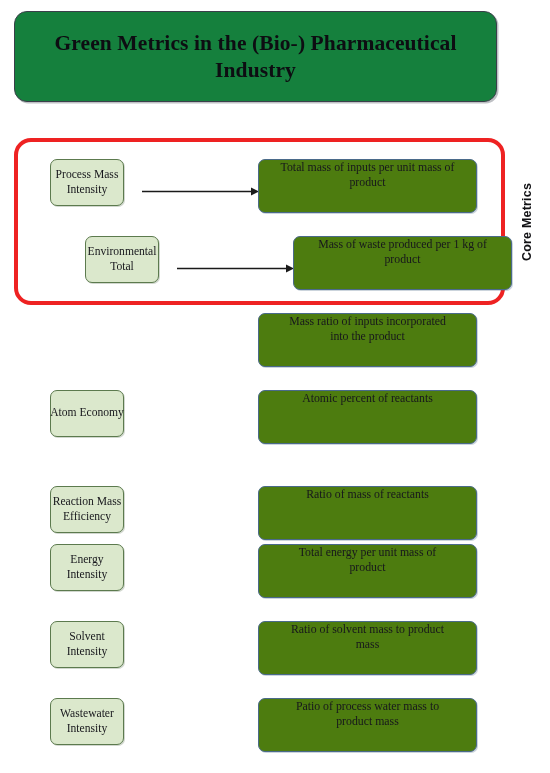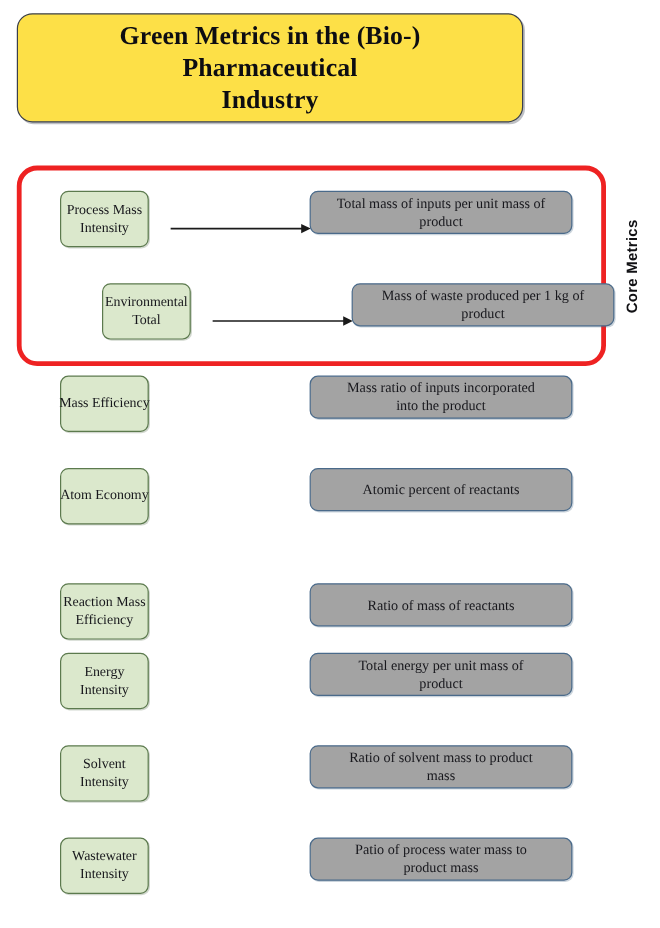--- a/index.html
+++ b/index.html
@@ -14,24 +14,24 @@
     overflow: hidden;
     font-family: "Liberation Serif", "DejaVu Serif", serif;
     color: #15151a;
   }
 
   
   #title-banner {
     position: absolute;
     left: 14px;
     top: 11px;
-    width: 422px;
+    width: 483px;
     height: 91px;
     box-sizing: border-box;
-    background: #fde047;
+    background: #15803d;
     border: 1px solid #3a3f4a;
     border-radius: 13px;
     display: flex;
     align-items: center;
     justify-content: center;
     padding: 0 10px;
     box-shadow: 1.5px 1.5px 0 rgba(40,45,60,.30);
   }
   #title-text {
     font-size: 21.5px;
@@ -105,27 +105,26 @@
     text-align: center;
     white-space: nowrap;
     color: #17171c;
   }
 
   .metric-desc-box {
     position: absolute;
     left: 258px;
     top: 0;
     width: 219px;
-    height: 36px;
-    box-sizing: border-box;
-    background: #a3a3a3;
+    height: 54px;
+    box-sizing: border-box;
+    background: #4d7c0f;
     border: 1px solid #4a6a8a;
     border-radius: 7px;
     display: flex;
-    align-items: center;
     justify-content: center;
     box-shadow: 1px 1px 0 rgba(70,100,130,.28);
   }
   .metric-desc-text {
     font-size: 11.8px;
     line-height: 1.26;
     text-align: center;
     white-space: nowrap;
     color: #17171c;
   }
@@ -175,23 +174,20 @@
       </div>
       <div class="metric-arrow"><svg width="117" height="9" viewBox="0 0 117 9">
           <line x1="0" y1="4.5" x2="110" y2="4.5" stroke="#1a1a1a" stroke-width="1.3"></line>
           <polygon points="109,0.6 117,4.5 109,8.4" fill="#1a1a1a"></polygon>
         </svg></div>
       <div class="metric-desc-box">
         <div class="metric-desc-text"><span>Mass of waste produced per 1 kg of</span><br><span>product</span></div>
       </div>
     </div>
     <div class="metric-row" style="top: 313px;">
-      <div class="metric-name-box">
-        <div class="metric-name-text"><span>Mass Efficiency</span></div>
-      </div>
       <div class="metric-desc-box">
         <div class="metric-desc-text"><span>Mass ratio of inputs incorporated</span><br><span>into the product</span></div>
       </div>
     </div>
     <div class="metric-row" style="top: 390px;">
       <div class="metric-name-box">
         <div class="metric-name-text"><span>Atom Economy</span></div>
       </div>
       <div class="metric-desc-box">
         <div class="metric-desc-text"><span>Atomic percent of reactants</span><br></div>

